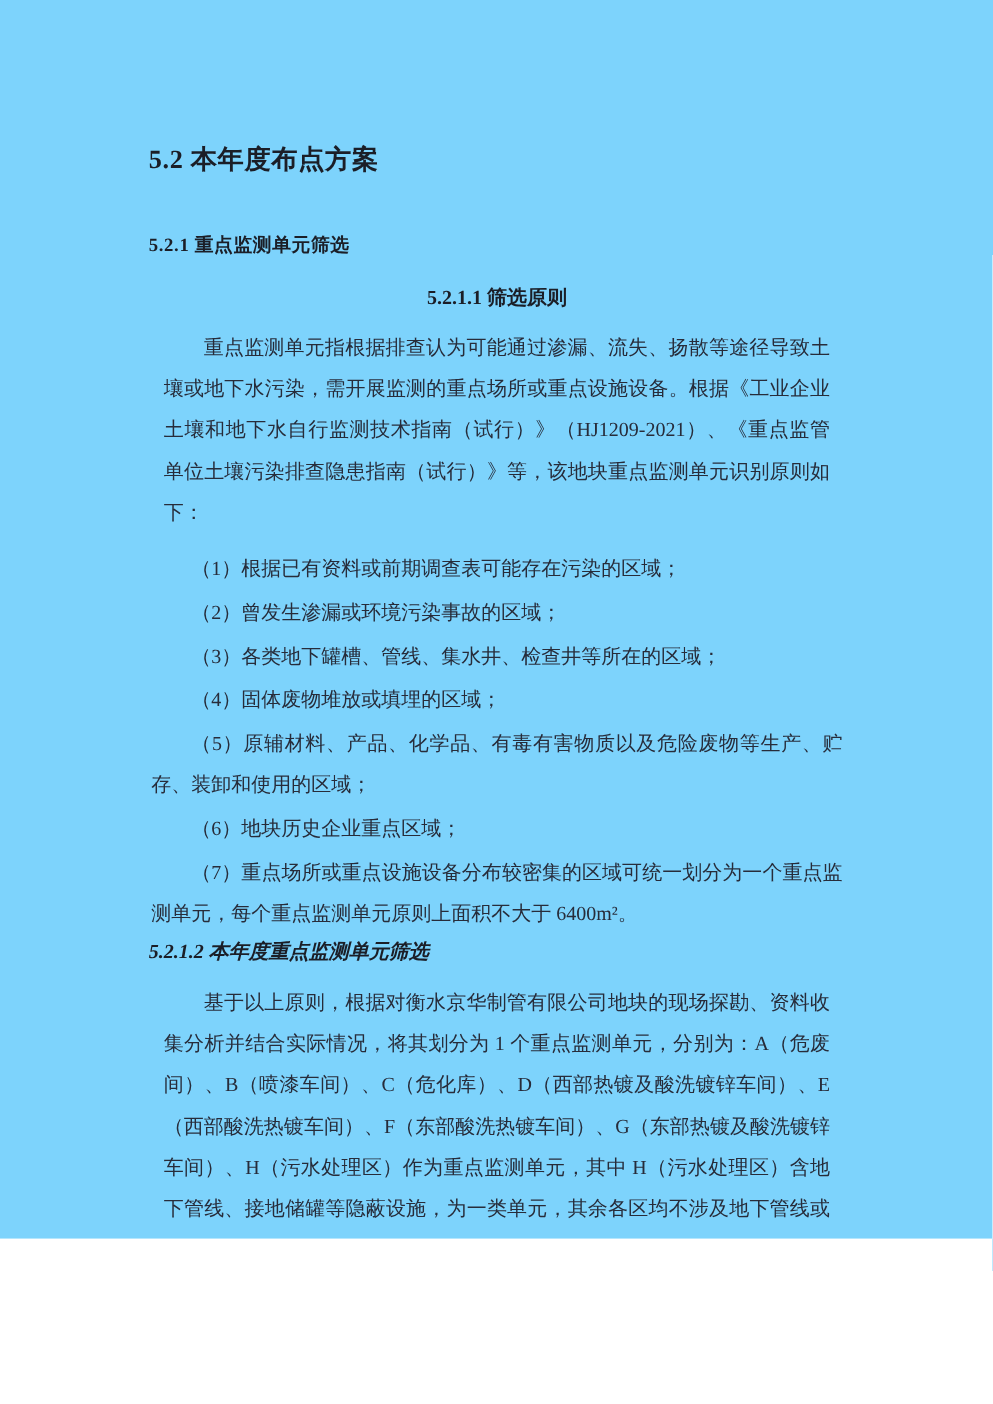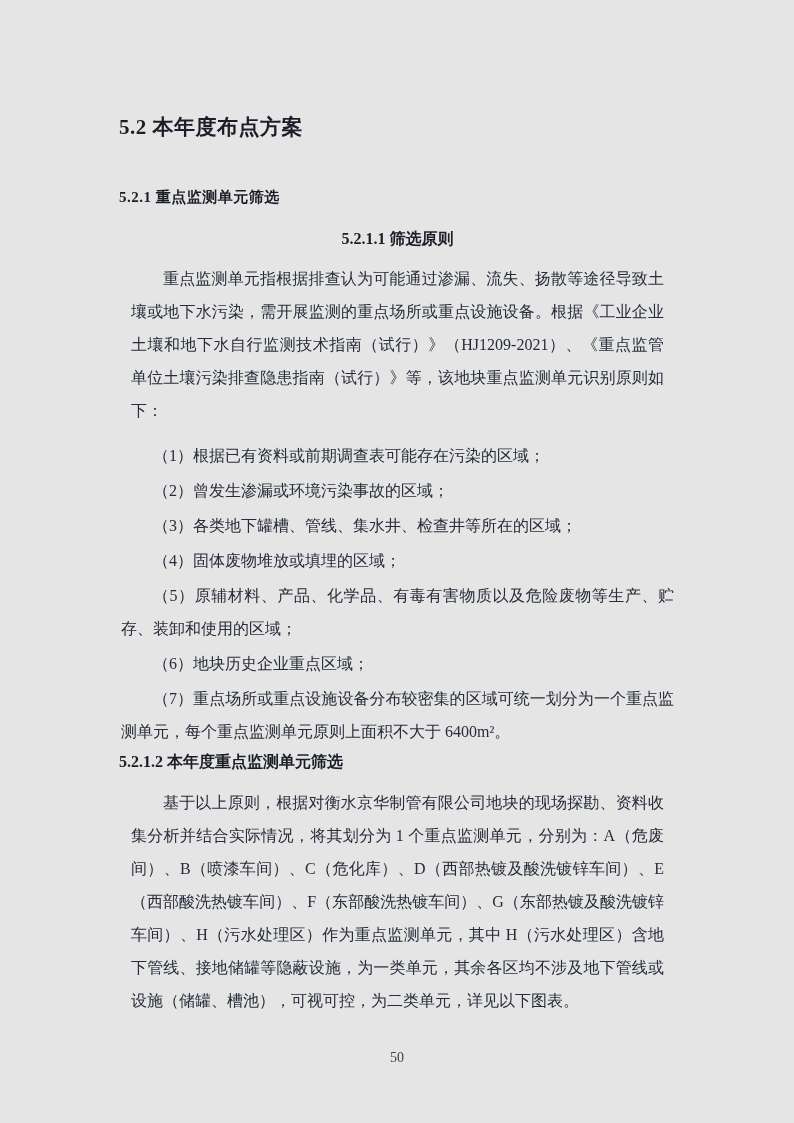--- a/index.html
+++ b/index.html
@@ -3,22 +3,22 @@
 <meta charset="utf-8">
 <style>
   html, body {
     margin: 0;
     padding: 0;
     background: #ffffff;
   }
   .page {
     position: relative;
     width: 794px;
-    height: 1123px;
-    background: #e5e5e5;
+    height: 991px;
+    background: #7dd3fc;
     overflow: hidden;
     font-family: "Liberation Serif", "DejaVu Serif", serif;
   }
   .content {
     position: absolute;
     left: 119px;
     top: 112px;
     width: 557px;
     color: #272c3a;
     font-size: 16px;
@@ -46,20 +46,21 @@
     color: #1b1e27;
     margin: 18px 0 0 0;
     text-align: center;
   }
   .h-sub3 {
     font-size: 16px;
     line-height: 24px;
     font-weight: 700;
     color: #1b1e27;
     margin: 2px 0 0 0;
+    font-style: italic;
   }
   .para {
     line-height: 33px;
     margin: 12px;
     text-align: justify;
     text-indent: 32px;
   }
   .principles {
     margin: 0;
     padding: 0;

